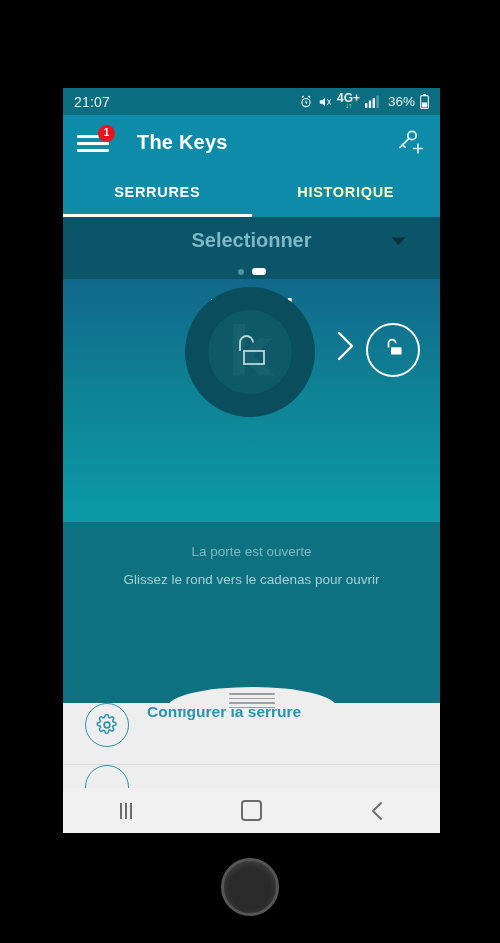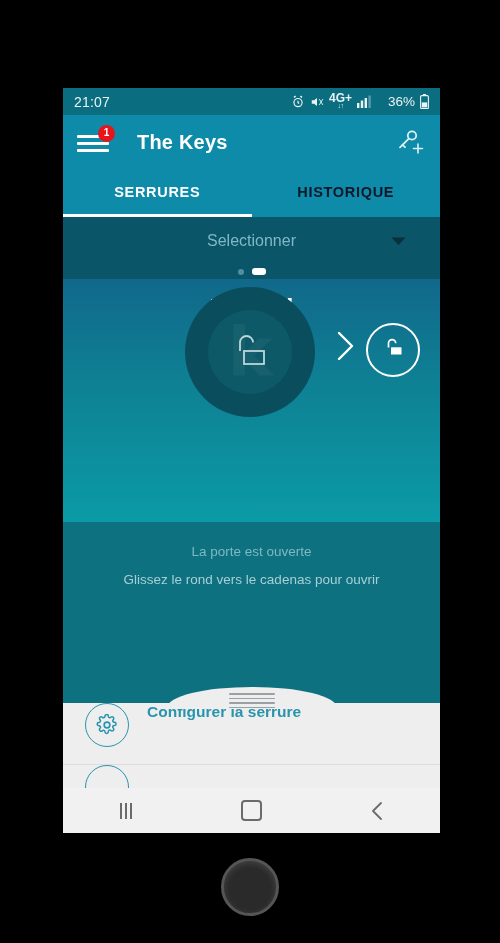--- a/index.html
+++ b/index.html
@@ -41,21 +41,21 @@
   .status-icons {
     display: flex;
     align-items: center;
     gap: 5px;
     color: #e9f3f5;
   }
   .status-icons svg { display: block; }
   .status-batt-text {
     color: #e9f3f5;
     font-size: 13.5px;
-    margin-left: 12px;
+    margin-left: 4px;
   }
   .net-label {
     font-size: 12px;
     line-height: 8px;
     color: #e9f3f5;
     text-align: center;
     font-weight: bold;
   }
   .net-wrap { display: flex; flex-direction: column; align-items: center; }
   .net-arrows { font-size: 7px; line-height: 7px; letter-spacing: -.5px; }
@@ -124,42 +124,42 @@
     align-items: center;
     justify-content: center;
     font-size: 14.5px;
     font-weight: bold;
     letter-spacing: .7px;
     cursor: pointer;
     padding-bottom: 4px;
     box-sizing: border-box;
   }
   .tab.active { color: #ffffff; }
-  .tab.inactive { color: #0f172a; }
+  .tab.inactive { color: #fef9c3; }
   .tab-underline {
     position: absolute;
     bottom: 0; left: 0;
     width: 50%; height: 3px;
     background: #fff;
   }
 
   
   .selector {
     height: 47px;
     background: #0a5568;
     display: flex;
     align-items: center;
     justify-content: center;
     position: relative;
     cursor: pointer;
   }
   .selector-label {
     color: #7fb9c7;
-    font-size: 16px;
-    font-weight: normal;
+    font-size: 20px;
+    font-weight: bold;
   }
   .selector-chevron {
     position: absolute;
     right: 34px; top: 50%;
     transform: translateY(-50%);
   }
 
   
   .pager {
     height: 15px;

